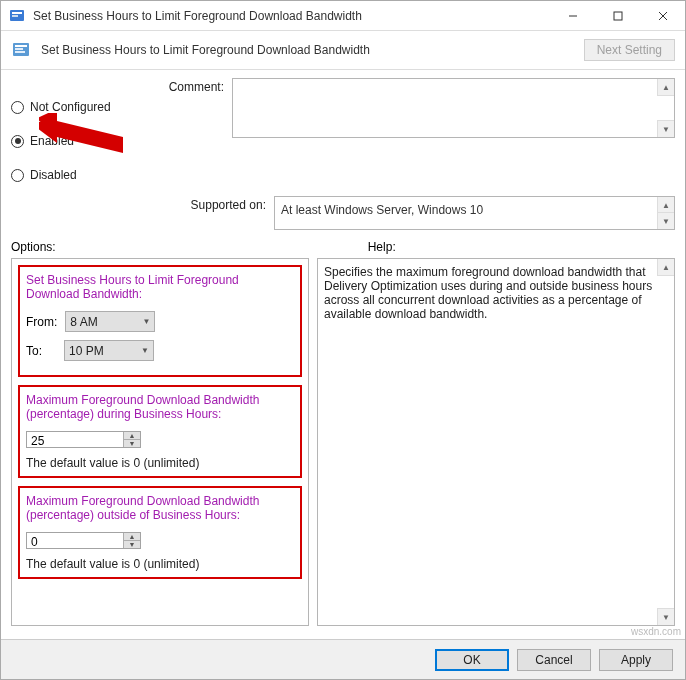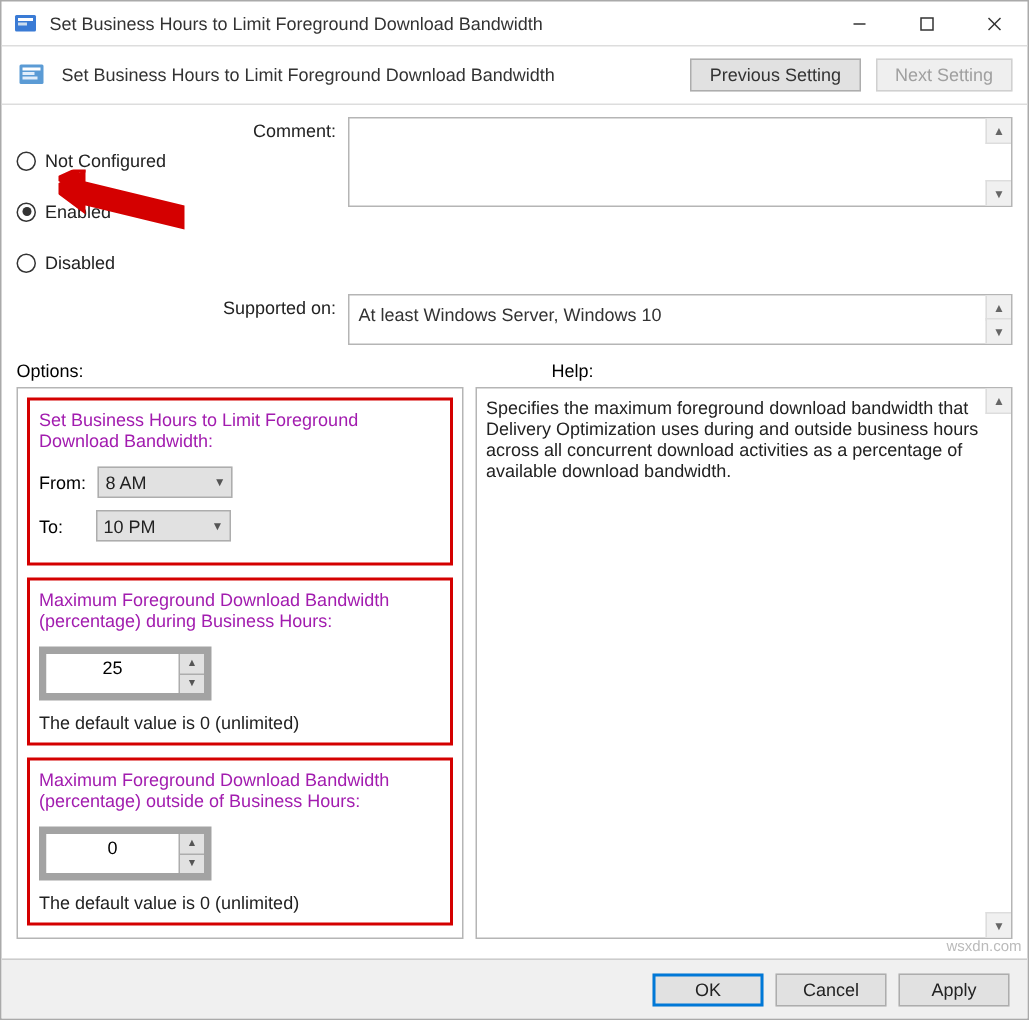--- a/index.html
+++ b/index.html
@@ -19,33 +19,33 @@
   .radio-item { display: flex; align-items: center; gap: 6px; margin-bottom: 10px; color: #222; cursor: default; margin-top: 20px; }
   .radio-circle { width: 13px; height: 13px; border: 1px solid #333; border-radius: 50%; display: flex; align-items: center; justify-content: center; background:#fff; }
   .radio-circle.checked::after { content:""; width: 6px; height: 6px; background: #333; border-radius: 50%; }
   .label-col { width: 85px; text-align: right; padding-top: 2px; color:#222; }
   .field-col { flex: 1; }
   .textarea-box { width: 100%; height: 60px; border: 1px solid #b5b5b5; background: #fff; position: relative; padding: 4px 16px 4px 6px; color:#333; }
   .supported-field { width: 100%; height: 34px; border: 1px solid #b5b5b5; background: #fff; padding: 6px 16px 4px 6px; color:#333; position: relative; }
   .scroll-up, .scroll-down { position: absolute; right: 0; width: 17px; height: 17px; background: #f0f0f0; display:flex; align-items:center; justify-content:center; color:#666; font-size:8px; }
   .scroll-up { top: 0; border-left:1px solid #ddd; border-bottom:1px solid #ddd;}
   .scroll-down { bottom: 0; border-left:1px solid #ddd; border-top:1px solid #ddd;}
-  .labelrow { display: flex; padding: 4px 10px 4px 10px; gap: 8px; align-items: flex-start; }
+  .labelrow { display: flex; padding: 4px 10px 4px 10px; gap: 8px; align-items: flex-start; margin-left: 42px; }
   .sec-labels { display:flex; padding: 6px 10px 4px 10px; }
   .sec-labels .l2 { margin-left: 312px; }
   .panels { display: flex; gap: 8px; padding: 0 10px; }
   .options-panel { width: 298px; height: 368px; border: 1px solid #b5b5b5; overflow: hidden; padding: 6px; background:#fff; position: relative;}
   .help-panel { flex: 1; height: 368px; border: 1px solid #b5b5b5; padding: 6px 18px 6px 6px; background:#fff; color:#222; position:relative; }
   .opt-block { padding: 6px; margin-bottom: 8px; }
   .redbox { border: 2px solid #d40000; }
   .opt-title { color:#a21caf; margin-bottom: 10px; }
   .field-row { display:flex; align-items:center; gap:8px; margin-bottom: 8px; }
   .combo { height: 21px; border: 1px solid #adadad; background: #e1e1e1; display:flex; align-items:center; padding: 0 4px; color:#222; min-width: 90px; justify-content: space-between; }
   .combo .caret { font-size: 8px; color:#555; }
-  .spinner { display:flex; height: 36px; border:5px solid #a3a3a3; width: 115px; text-align: center; }
+  .spinner { display:flex; height: 17px; border:1px solid #a3a3a3; width: 115px; }
   .spinner .val { flex:1; padding: 2px 4px; background:#fff; }
   .spinner .btns { width: 17px; display:flex; flex-direction: column; border-left:1px solid #adadad; }
   .spinner .btns div { flex:1; background:#e1e1e1; font-size:7px; display:flex; align-items:center; justify-content:center; color:#555; }
   .spinner .btns div:first-child { border-bottom: 1px solid #adadad; }
   .note { color:#222; }
   .footer { position:absolute; bottom:0; left:0; right:0; height: 40px; border-top: 1px solid #ccc; display:flex; justify-content:flex-end; align-items:center; gap: 8px; padding: 0 12px; background:#f0f0f0; }
   .btn { height: 22px; width: 74px; border: 1px solid #adadad; background: #e1e1e1; display:flex; align-items:center; justify-content:center; color:#222; }
   .btn.primary { border: 1px solid #0078d7; box-shadow: inset 0 0 0 1px #0078d7; }
   .arrow-annot { position:absolute; left: 38px; top: 112px; pointer-events:none; }
   .watermark { position:absolute; right:4px; bottom:42px; font-size:10px; color:#bbb; }
@@ -79,21 +79,20 @@
 </div>
 
 <div class="header">
   <svg class="hicon" viewBox="0 0 20 20">
       <rect x="2" y="3" width="16" height="13" rx="1" fill="#5b9bd5"></rect>
       <rect x="4" y="5" width="12" height="2" fill="#fff"></rect>
       <rect x="4" y="8" width="8" height="2" fill="#e2eefb"></rect>
       <rect x="4" y="11" width="10" height="2" fill="#e2eefb"></rect>
     </svg>
   <span class="htitle">Set Business Hours to Limit Foreground Download Bandwidth</span>
-  <div class="navbtn">Previous Setting</div>
   <div class="navbtn disabled">Next Setting</div>
 </div>
 
 <div class="row1">
   <div class="radios">
     <div class="radio-item">
       <span class="radio-circle"></span>
       <span>Not Configured</span>
     </div>
     <div class="radio-item">

